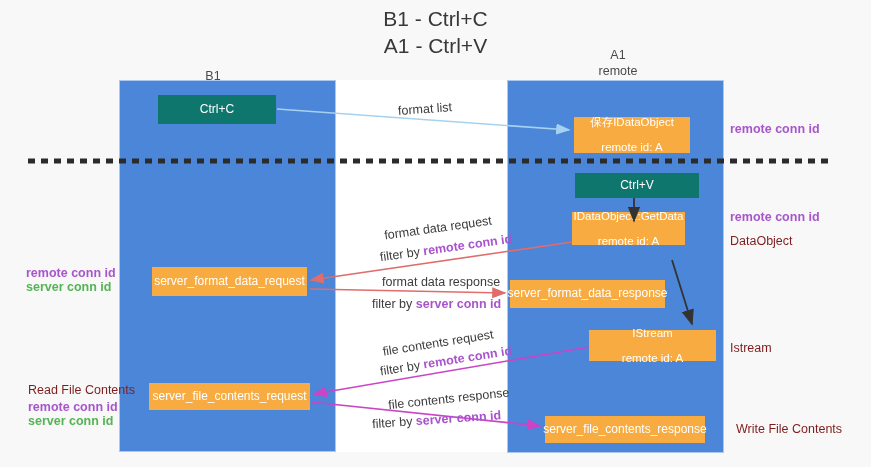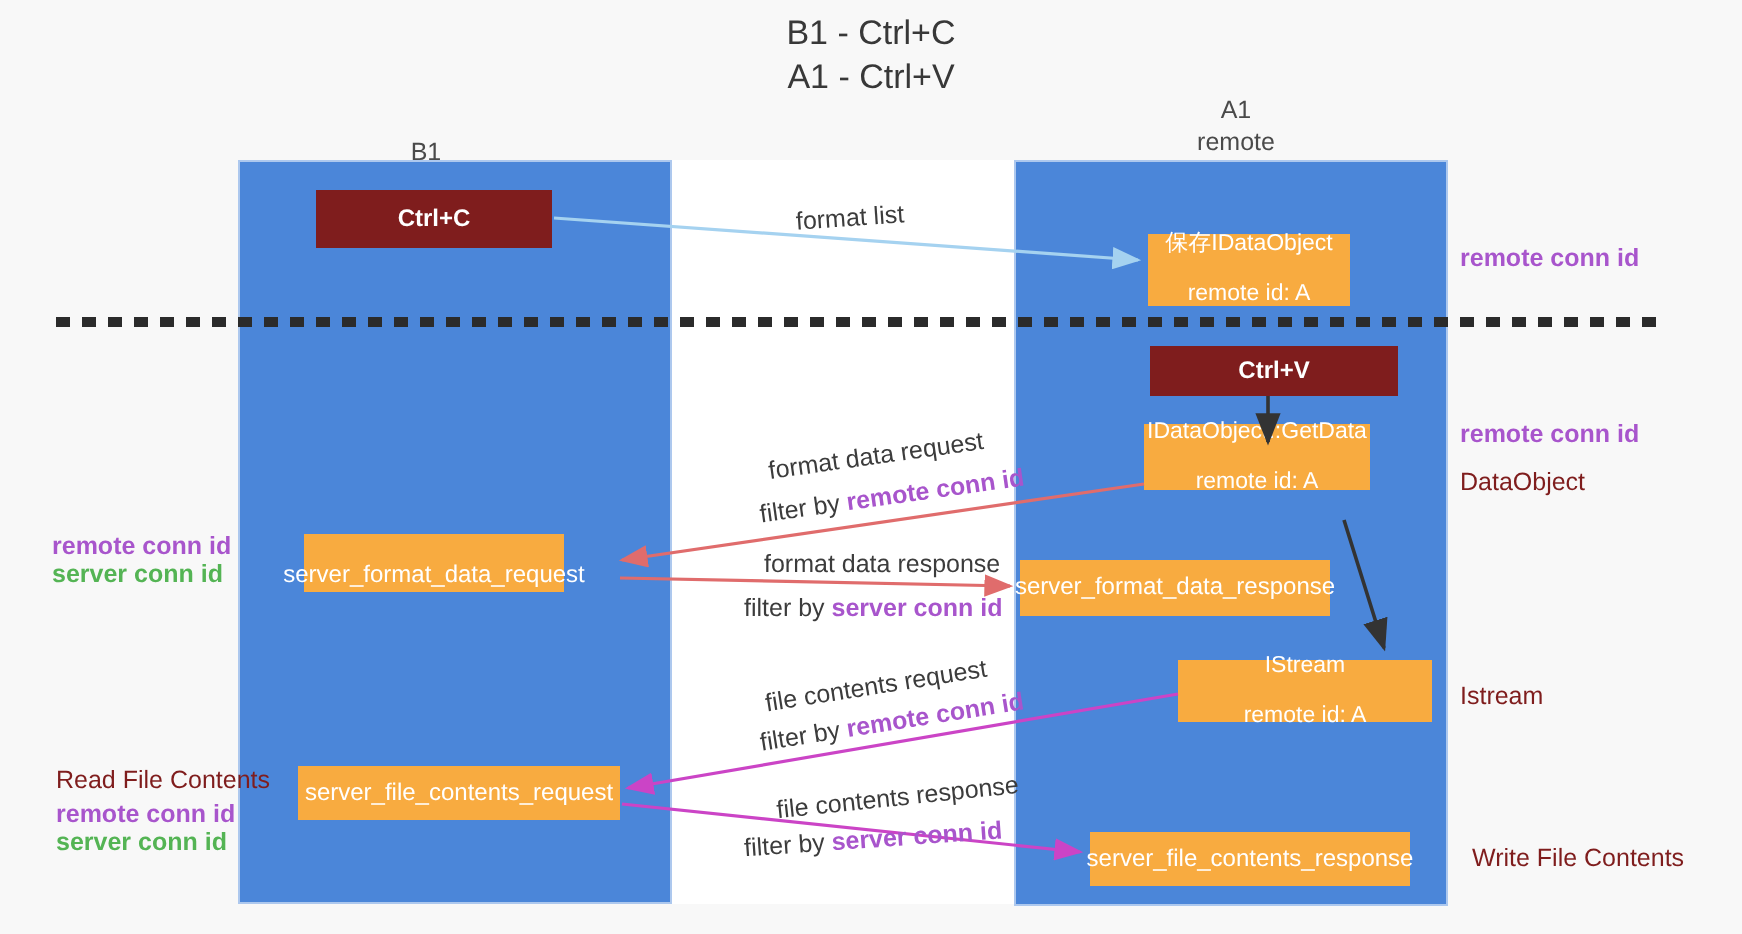--- a/index.html
+++ b/index.html
@@ -4,39 +4,39 @@
 <style>
   html,body { margin:0; padding:0; background:#f8f8f8; }
   .stage {
     position:relative; width:871px; height:467px; overflow:hidden;
     background:#f8f8f8;
     font-family:"Liberation Sans", sans-serif;
     -webkit-font-smoothing:antialiased;
   }
   .title {
     position:absolute; left:0; top:7; width:100%; text-align:center;
-    font-size:17px; color:#383838; line-height:1.28; top:6px;
+    font-size:21px; color:#383838; line-height:1.28; top:6px;
   }
   .lane-header {
     position:absolute; width:160px; text-align:center;
     font-size:12.5px; color:#4a4a4a; line-height:1.25;
   }
   .lane {
     position:absolute; background:#4b86d9;
     border:1px solid rgba(255,255,255,0.55); box-sizing:border-box;
   }
   .gap { position:absolute; background:#ffffff; }
   .node {
     position:absolute; display:flex; flex-direction:column;
     align-items:center; justify-content:center;
     color:#ffffff; text-align:center; line-height:1.3;
     font-size:12px; z-index:4; box-sizing:border-box;
   }
   .node.orange { background:#f8ab40; }
-  .node.green  { background:#7f1d1d;font-weight:bold; }
+  .node.green  { background:#0f766e; }
   .node .l2 { font-size:11.5px;margin-top:10px; }
   .two { font-size:11.5px; }
   svg.overlay { position:absolute; left:0; top:0; z-index:6; pointer-events:none; }
   .albl {
     position:absolute; z-index:7; white-space:nowrap; text-align:center;
     font-size:12.5px; color:#3c3c3c;
   }
   .hl-purple { color:#a855cc; font-weight:bold; }
   .side { position:absolute; z-index:7; white-space:nowrap; font-size:12.5px; color:#7f1d1d; }
   .side.purple { color:#a855cc; font-weight:bold; }
@@ -66,35 +66,35 @@
   </div>
 
   <div class="gap" style="left:336px; top:80px; width:171px; height:372px;"></div>
   <div class="lane" style="left:119px; top:80px; width:217px; height:372px;"></div>
   <div class="lane" style="left:507px; top:80px; width:217px; height:373px;"></div>
 
   <div class="node green" style="left:158px; top:95px; width:118px; height:29px;">
     <div>Ctrl+C</div>
   </div>
 
-  <div class="node orange two" style="left:574px; top:117px; width:101px; height:36px;">
+  <div class="node orange two" style="left:574px; top:117px; width:116px; height:36px;">
     <div>保存IDataObject</div>
     <div class="l2">remote id: A</div>
   </div>
 
   <div class="node green" style="left:575px; top:173px; width:124px; height:25px;">
     <div>Ctrl+V</div>
   </div>
 
   <div class="node orange two" style="left:572px; top:212px; width:113px; height:33px;">
     <div>IDataObject::GetData</div>
     <div class="l2">remote id: A</div>
   </div>
 
-  <div class="node orange" style="left:152px; top:267px; width:130px; height:29px;justify-content:flex-end;">
+  <div class="node orange" style="left:152px; top:267px; width:155px; height:29px;">
     <div>server_format_data_request</div>
   </div>
 
   <div class="node orange" style="left:510px; top:280px; width:155px; height:28px;">
     <div>server_format_data_response</div>
   </div>
 
   <div class="node orange two" style="left:589px; top:330px; width:127px; height:31px;">
     <div>IStream</div>
     <div class="l2">remote id: A</div>

